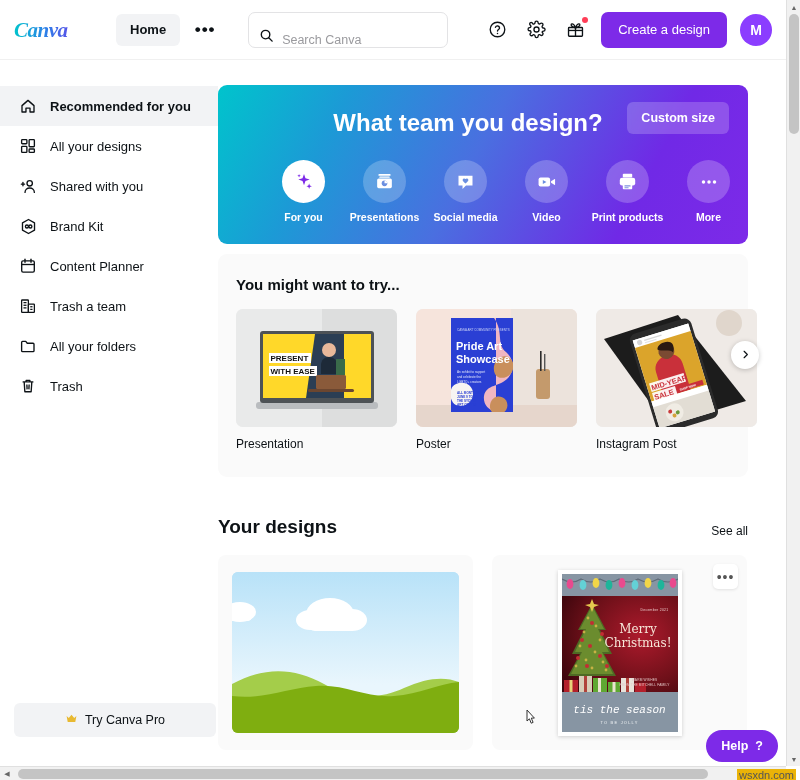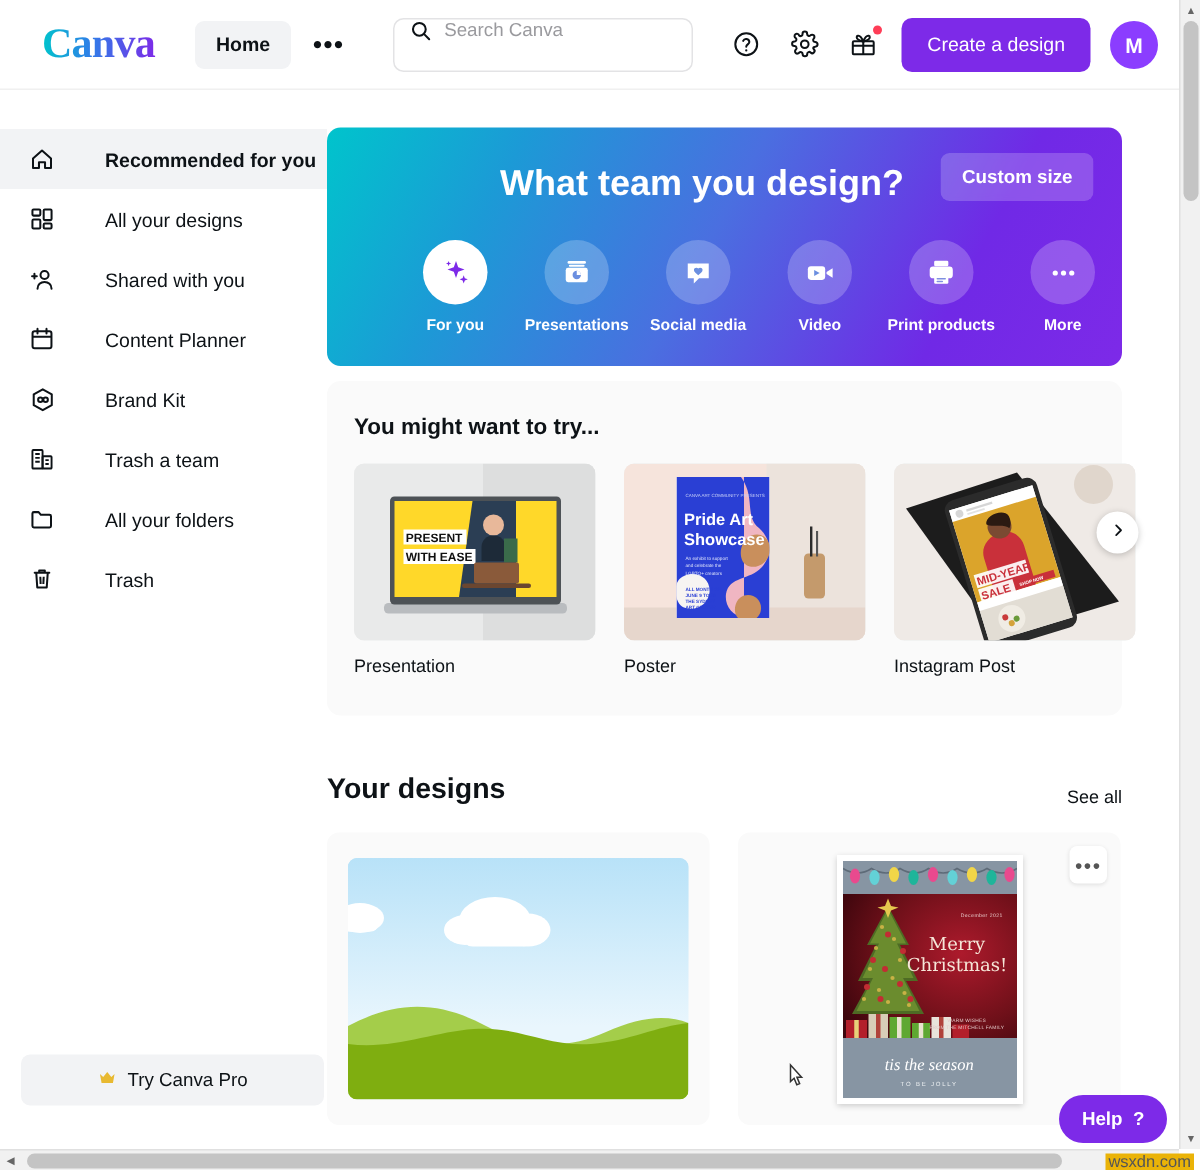--- a/index.html
+++ b/index.html
@@ -12,42 +12,42 @@
   .app { position: relative; width: 800px; height: 780px; background:#fff; }
 
   
   .header {
     position: absolute; top:0; left:0; width:786px; height:60px;
     background:#fff; display:flex; align-items:center;
     border-bottom:1px solid #f0f0f0;
     z-index: 30;
   }
   .logo {
-    margin-left:28px; width:76px; height:30px;
+    margin-left:14px; width:76px; height:30px;
     font-family:"Liberation Serif", serif;
-    font-weight:700; font-size:28px;
+    font-style: italic; font-weight:700; font-size:21px;
     letter-spacing:-0.5px;
     background:linear-gradient(90deg,#00c4cc 0%, #2e7fe8 42%, #7d2ae8 100%);
     -webkit-background-clip:text; background-clip:text; color:transparent;
     line-height:30px;
   }
   .nav-home {
     margin-left:26px; height:32px; padding:0 14px; border-radius:6px;
     background:#f2f3f5; color:#0d1216; font-size:13px; font-weight:600;
     display:flex; align-items:center; cursor:pointer;
   }
   .nav-more {
     margin-left:10px; height:32px; width:30px; border-radius:6px;
     display:flex; align-items:center; justify-content:center;
     color:#0d1216; font-size:17px; font-weight:700; letter-spacing:1px;
     cursor:pointer;
   }
   .search-wrap {
     margin-left:28px; width:200px; height:36px; border:1px solid #e3e3e5;
-    border-radius:7px; display:flex; align-items:flex-start; padding:0 10px;
+    border-radius:7px; display:flex; align-items:flex-end; padding:0 10px;
     background:#fff;
   }
   .search-input {
     border:none; outline:none; font-size:12.5px; color:#0d1216;
     margin-left:8px; width:150px; background:transparent;
     font-family:"Liberation Sans", sans-serif;
   }
   .search-input::placeholder { color:#9a9a9e; }
   .hdr-right { margin-left:auto; display:flex; align-items:center; padding-right:14px; gap:13px; }
   .icon-btn {
@@ -70,21 +70,21 @@
     display:flex; align-items:center; justify-content:center; cursor:pointer;
   }
 
   
   .sidebar {
     position:absolute; top:60px; left:0; width:218px; height:720px;
     background:#fff; padding-top:26px;
   }
   .side-item {
     height:40px; display:flex; align-items:center; padding-left:18px;
-    gap:32px; cursor:pointer; color:#0d1216; font-size:13px;
+    gap:12px; cursor:pointer; color:#0d1216; font-size:13px;
     margin: 0 0 0 0;
   }
   .side-item.active { background:#f2f3f5; font-weight:700; }
   .side-icon { width:20px; height:20px; display:flex; align-items:center; justify-content:center; flex:0 0 20px; }
   .pro-btn {
     position:absolute; bottom:43px; left:14px; width:202px; height:34px;
     background:#f2f3f5; border-radius:6px; display:flex; align-items:center;
     justify-content:center; gap:7px; font-size:12.5px; color:#0d1216;
     cursor:pointer;
   }
@@ -185,21 +185,21 @@
   }
   .xmas-foot { position:absolute; bottom:0; left:0; width:100%; height:40px; background:#8795a3; }
   .xmas-date { position:absolute; top:12px; right:9px; font-size:3.4px; color:#e8c9c9; letter-spacing:0.3px; }
   .xmas-merry {
     position:absolute; top:26px; right:6px; font-family:"DejaVu Serif", serif;
     color:#f6e6d8; font-size:12px; line-height:14px; text-align:center;
   }
   .xmas-sub { position:absolute; bottom:12px; right:8px; font-size:3.2px; color:#e3c7c7; text-align:center; line-height:5px; letter-spacing:0.2px; }
   .xmas-season {
     position:absolute; bottom:16px; left:0; width:100%; text-align:center;
-    font-family:Liberation Serif, serif; font-style:italic; color:#fff; font-size:11px;
+    font-family:Liberation Mono, monospace; font-style:italic; color:#fff; font-size:11px;
   }
   .xmas-jolly { position:absolute; bottom:7px; left:0; width:100%; text-align:center; font-size:4px; color:#eef1f3; letter-spacing:1.2px; }
 
   
   .help-btn {
     position:absolute; right:22px; bottom:18px; height:32px; padding:0 15px;
     background:#7d2ae8; border-radius:16px; color:#fff; font-size:12.5px;
     font-weight:600; display:flex; align-items:center; gap:7px; cursor:pointer;
     z-index:40;
   }
@@ -302,39 +302,39 @@
           <path d="M7.6 19.5c0-3.3 2.6-5.6 5.9-5.6s5.9 2.3 5.9 5.6" stroke-linecap="round"></path>
           <line x1="3" y1="9" x2="7" y2="9" stroke-linecap="round"></line>
           <line x1="5" y1="7" x2="5" y2="11" stroke-linecap="round"></line>
         </svg>
       </span>
       <span>Shared with you</span>
     </div>
 
     <div class="side-item">
       <span class="side-icon">
+        <svg width="19" height="19" viewBox="0 0 24 24" fill="none" stroke="#0d1216" stroke-width="1.7">
+          <path d="M12 3.2 19.6 7.4v9.2L12 20.8 4.4 16.6V7.4z" stroke-linejoin="round"></path>
+          <circle cx="10" cy="12" r="1.9"></circle>
+            <circle cx="14.4" cy="12" r="1.9"></circle>
+        </svg>
+      </span>
+      <span>Brand Kit</span>
+    </div>
+
+    <div class="side-item">
+      <span class="side-icon">
         <svg width="18" height="18" viewBox="0 0 24 24" fill="none" stroke="#0d1216" stroke-width="1.8">
           <rect x="3.6" y="5.2" width="16.8" height="15" rx="1.8"></rect>
           <line x1="3.6" y1="10" x2="20.4" y2="10"></line>
           <line x1="8" y1="3" x2="8" y2="7" stroke-linecap="round"></line>
           <line x1="16" y1="3" x2="16" y2="7" stroke-linecap="round"></line>
         </svg>
       </span>
       <span>Content Planner</span>
-    </div>
-
-    <div class="side-item">
-      <span class="side-icon">
-        <svg width="19" height="19" viewBox="0 0 24 24" fill="none" stroke="#0d1216" stroke-width="1.7">
-          <path d="M12 3.2 19.6 7.4v9.2L12 20.8 4.4 16.6V7.4z" stroke-linejoin="round"></path>
-          <circle cx="10" cy="12" r="1.9"></circle>
-            <circle cx="14.4" cy="12" r="1.9"></circle>
-        </svg>
-      </span>
-      <span>Brand Kit</span>
     </div>
 
     <div class="side-item">
       <span class="side-icon">
         <svg width="18" height="18" viewBox="0 0 24 24" fill="none" stroke="#0d1216" stroke-width="1.7">
           <rect x="3.5" y="4" width="9" height="16.5" rx="0.8"></rect>
           <rect x="12.5" y="9.5" width="8" height="11" rx="0.8"></rect>
           <line x1="6" y1="7.5" x2="10" y2="7.5"></line>
             <line x1="6" y1="11" x2="10" y2="11"></line>
           <line x1="6" y1="14.5" x2="10" y2="14.5"></line>

